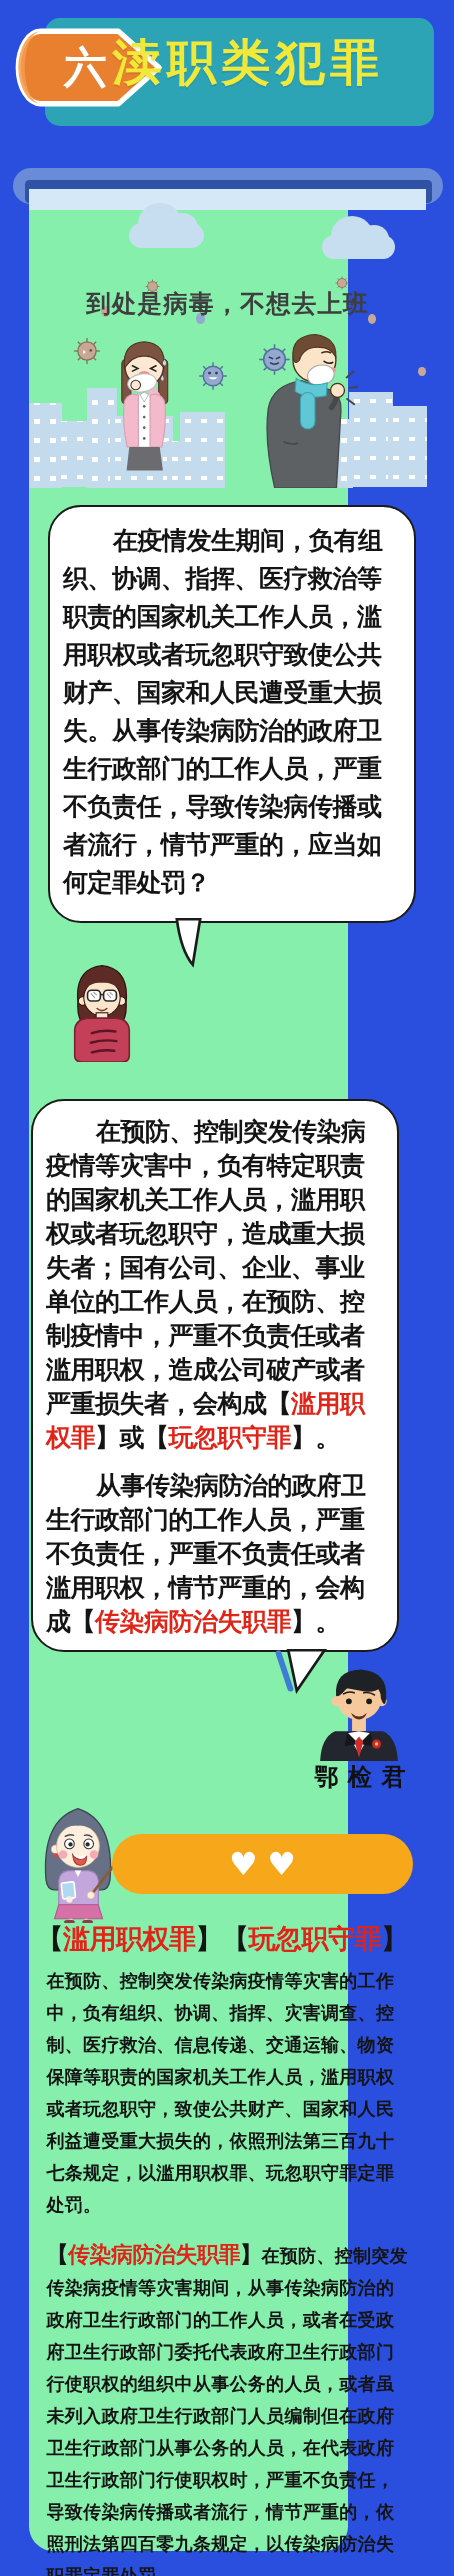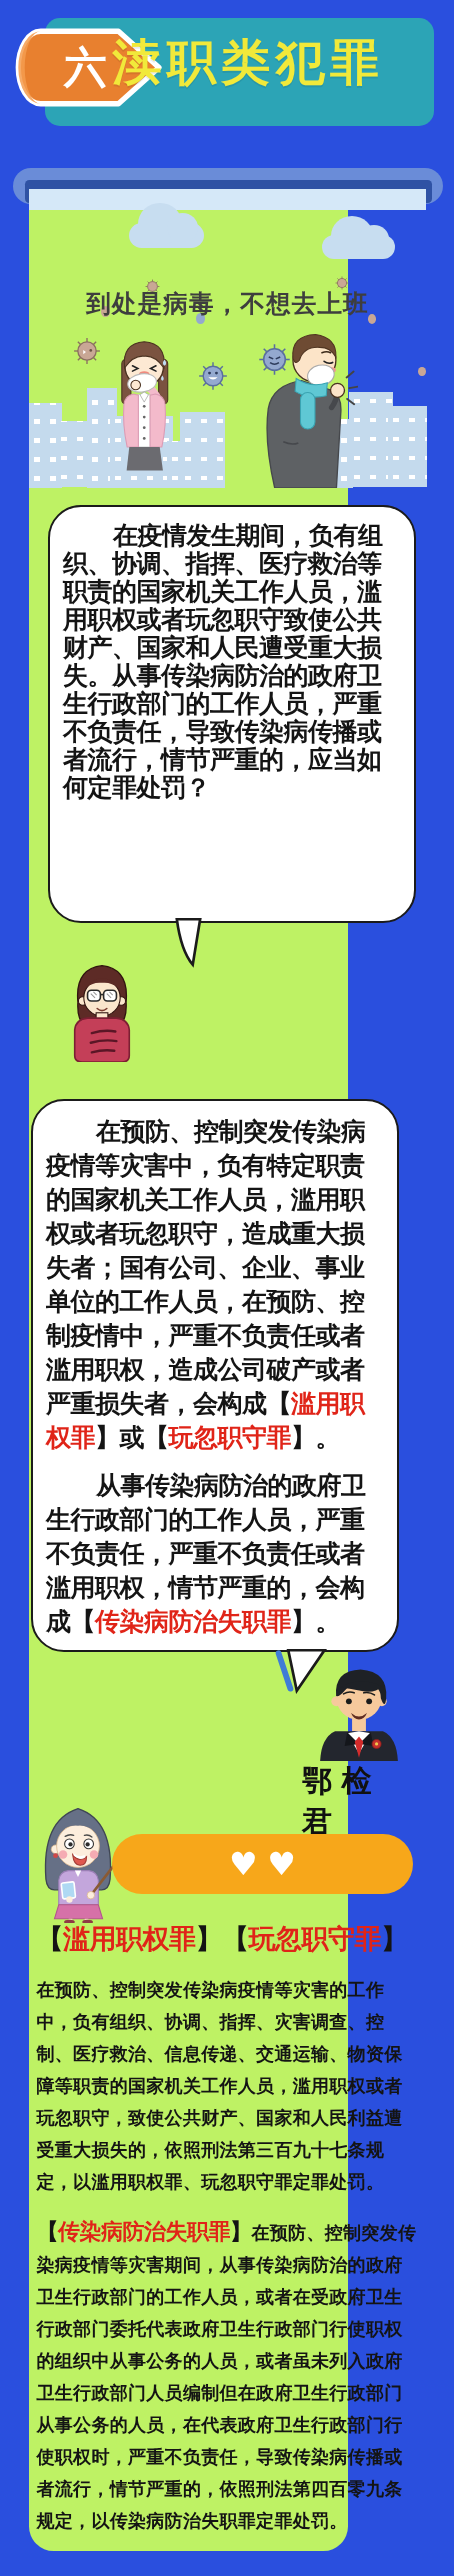--- a/index.html
+++ b/index.html
@@ -12,54 +12,54 @@
   .teal-panel{left:45px;top:18px;width:389px;height:108px;background:#2CA4B6;border-radius:15px;}
   .hdr-title{left:54px;top:0;width:389px;height:126px;display:flex;align-items:center;justify-content:center;
              color:#F1E93A;font-size:49px;font-weight:800;letter-spacing:5.4px;text-shadow:0 1.6px 0 rgba(0,0,0,.08);}
   .badge{left:6.4px;top:27px;width:161px;height:81px;}
 
   
   .rail-outer{left:13px;top:168px;width:430px;height:36px;background:#6A8CD8;border-radius:18px;}
   .rail-inner{left:24.6px;top:180px;width:407px;height:22.5px;background:#2F52A4;border-radius:4.3px;}
 
   
-  .poster{left:29px;top:189px;width:319px;height:2362px;background:#bef264;border-radius:0 0 24.6px 24.6px;}
+  .poster{left:29px;top:189px;width:319px;height:2362px;background:#86efac;border-radius:0 0 24.6px 24.6px;}
   .sky{left:0;top:0;width:397px;height:21.4px;background:#D5E8F8;}
   .cloud{background:#C7DDF0;border-radius:32px;}
   .cloud::before,.cloud::after{content:"";position:absolute;background:#C7DDF0;border-radius:50%;}
   .cloud::before{width:58%;height:170%;left:12%;bottom:12%;}
   .cloud::after{width:42%;height:120%;right:8%;bottom:22%;}
   .caption{left:0;top:98px;width:397px;text-align:center;color:#3E3E3E;font-size:24.6px;font-weight:700;letter-spacing:1.1px;}
   .dot{border-radius:50%;}
   .bld{background-color:#C4DAED;
        background-image:
          repeating-linear-gradient(90deg,#C4DAED 0 4.8px,rgba(196,218,237,0) 4.8px 11.2px,#C4DAED 11.2px 16px),
          repeating-linear-gradient(0deg,rgba(255,255,255,0) 0 7.5px,#ffffff 7.5px 12.3px,rgba(255,255,255,0) 12.3px 19px);}
 
   
   .bubble{border:2.7px solid #1b1b1b;border-radius:33px;background:#fff;color:#141414;}
   .bubble p{margin:0;text-indent:2em;font-size:25px;line-height:34px;font-weight:700;letter-spacing:-0.5px;}
   .bubble-q{left:19px;top:316px;width:368px;height:418px;padding:15px 13px;}
-  .bubble-q p{line-height:28px;}
+  .bubble-q p{line-height:38px;}
   .bubble-a{left:2px;top:910px;width:368px;height:553px;padding:14px 13px;}
   .bubble-a p + p{margin-top:14px;}
   .seg-red{color:#E02418;}
 
   
-  .mascot-name{left:273px;top:1572px;width:113px;text-align:left;color:#111;
-               font-size:30px;font-weight:800;letter-spacing:9.6px;}
+  .mascot-name{left:273px;top:1572px;width:113px;text-align:right;color:#111;
+               font-size:24px;font-weight:800;letter-spacing:9.6px;}
   .pill{left:83px;top:1645px;width:301px;height:60px;border-radius:30px;background:#F7A71A;
         display:flex;align-items:center;justify-content:center;gap:9.6px;}
   .pill .heart{color:#fff;font-size:32px;line-height:1;}
   .pill .pill-label{color:#fff;font-size:31px;font-weight:800;letter-spacing:3.2px;}
 
   
   .glossary{left:7.5px;top:1733px;width:382px;color:#141414;}
-  .g-title{font-size:27px;font-weight:900;line-height:33px;letter-spacing:-0.5px;margin:0 0 19px 0;}
-  .g-body{font-size:18px;font-weight:700;line-height:32px;letter-spacing:0.3px;margin:0;}
+  .g-title{font-size:27px;font-weight:900;line-height:33px;letter-spacing:-0.5px;margin:0 0 2px 0;}
+  .g-body{font-size:18px;font-weight:700;line-height:32px;letter-spacing:0.3px;margin:10px;}
   .g-sec2{margin-top:18px;}
   .g-title-inline{font-size:22px;font-weight:900;letter-spacing:-0.5px;}
 </style>
 </head>
 <body>
 
 <div id="stage">
 
   <div class="abs teal-panel"></div>
 

